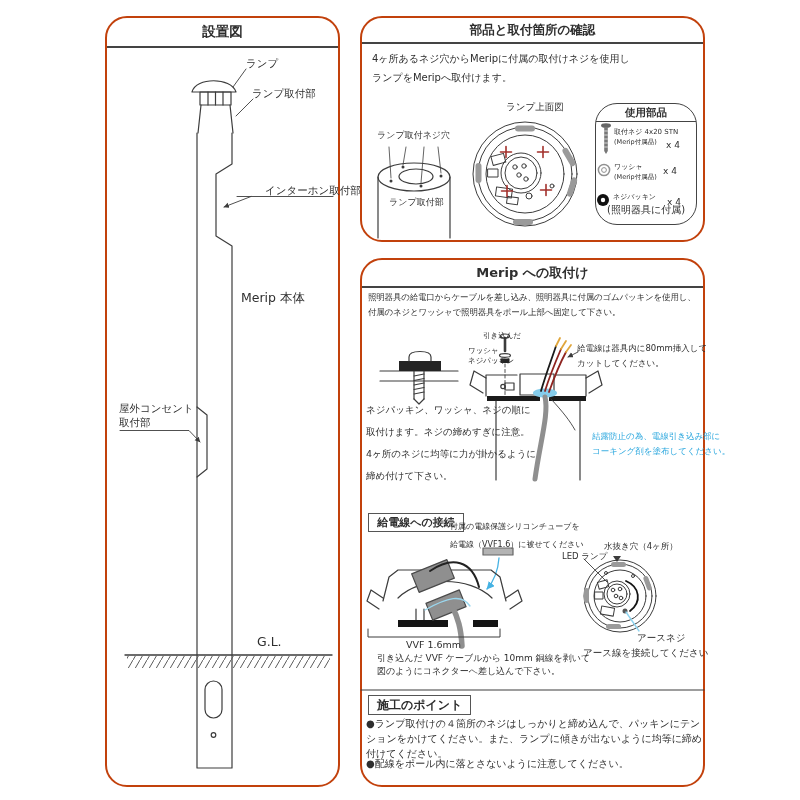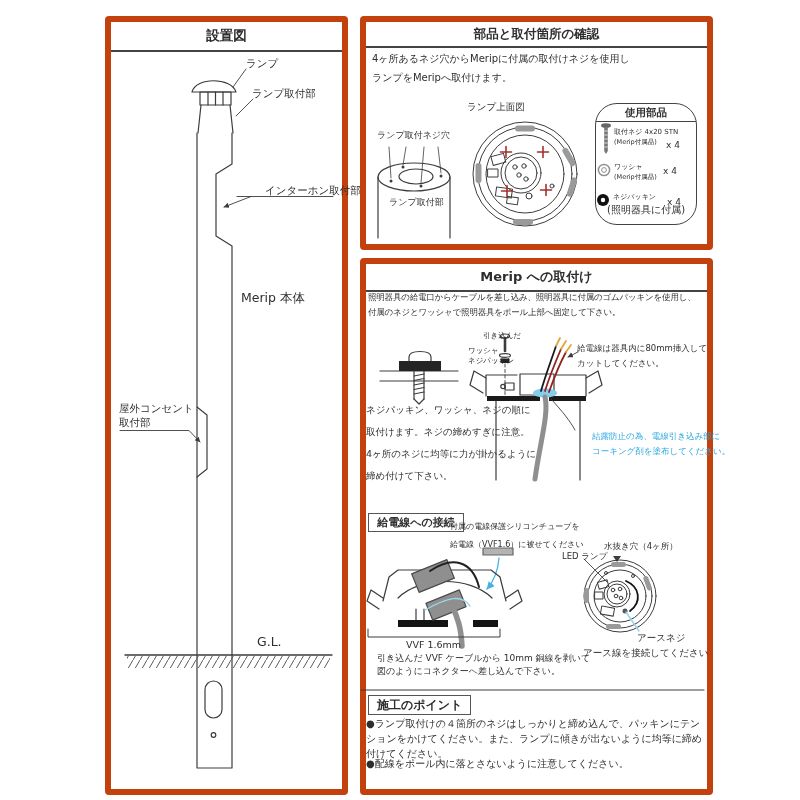--- a/index.html
+++ b/index.html
@@ -1,19 +1,19 @@
 <!DOCTYPE html>
 <html><head>
 <meta charset="utf-8">
 <style>
   html,body{margin:0;padding:0;background:#fff;}
   #canvas{position:relative;width:800px;height:800px;background:#fff;overflow:hidden;
           font-family:"DejaVu Sans","Liberation Sans",sans-serif;color:#2e2e2e;}
   svg.lineart{position:absolute;left:0;top:0;z-index:1;}
-  .panel{position:absolute;border:6px solid #c2410c;border-radius:4px;background:transparent;z-index:0;}
+  .panel{position:absolute;border:2px solid #c2410c;border-radius:22px;background:transparent;z-index:0;}
   .panel-header{border-bottom:2px solid #444;display:flex;align-items:center;justify-content:center;
                 font-weight:bold;}
   .t{position:absolute;white-space:pre-line;line-height:1.35;z-index:2;}
   .blue{color:#2ba7de;}
   .boxed{position:absolute;border:1.2px solid #555;background:#fff;display:flex;align-items:center;
          justify-content:center;font-weight:bold;z-index:2;}
   .parts-box{position:absolute;border:1.4px solid #444;background:#fff;z-index:2;}
   .parts-box .pb-header{height:17px;border-bottom:1.2px solid #444;display:flex;align-items:center;
                         justify-content:center;font-weight:bold;font-size:10.5px;}
   .pb-item{position:absolute;z-index:3;}
@@ -214,21 +214,21 @@
   <div class="t" style="left:237px;top:183px;font-size:10.5px;margin-left:28px;">インターホン取付部</div>
   <div class="t" style="left:241px;top:290px;font-size:12.5px;">Merip 本体</div>
   <div class="t" style="left:119px;top:401px;font-size:10.5px;line-height:14px;">屋外コンセント
 取付部</div>
   <div class="t" style="left:257px;top:634px;font-size:12.5px;">G.L.</div>
 
   <div class="t" style="left:372px;top:49px;font-size:10px;line-height:19px;">4ヶ所あるネジ穴からMeripに付属の取付けネジを使用し
 ランプをMeripへ取付けます。</div>
   <div class="t" style="left:377px;top:129px;font-size:9px;">ランプ取付ネジ穴</div>
   <div class="t" style="left:389px;top:196px;font-size:9px;">ランプ取付部</div>
-  <div class="t" style="left:467px;top:101px;font-size:9.5px;font-family:Liberation Serif, serif;">ランプ上面図</div>
+  <div class="t" style="left:506px;top:101px;font-size:9.5px;font-family:Liberation Serif, serif;">ランプ上面図</div>
 
   <div class="parts-box" style="left:595px;top:103px;width:100px;height:120px;border-radius:22px;">
     <div class="pb-header">使用部品</div>
   </div>
 
   <svg class="pb-item" style="left:600px;top:123px;" width="12" height="32">
     <ellipse cx="6" cy="2.5" rx="5" ry="2.3" fill="#666"></ellipse>
       <rect x="4.2" y="4" width="3.6" height="24" fill="#777"></rect>
     <path d="M4.2,8 h3.6 M4.2,12 h3.6 M4.2,16 h3.6 M4.2,20 h3.6 M4.2,24 h3.6" stroke="#eee" stroke-width="0.8"></path>
     <path d="M4.2,28 L6,31 L7.8,28 Z" fill="#777"></path>

